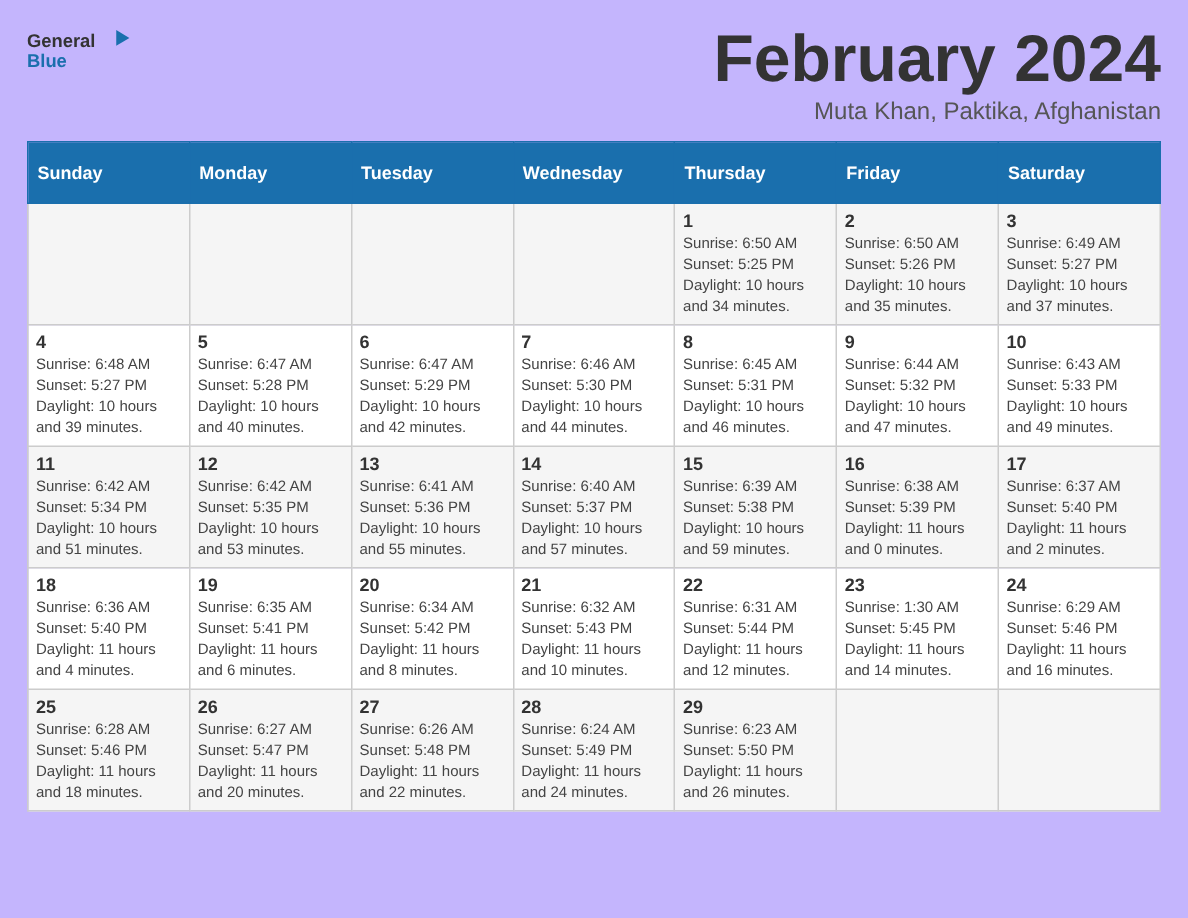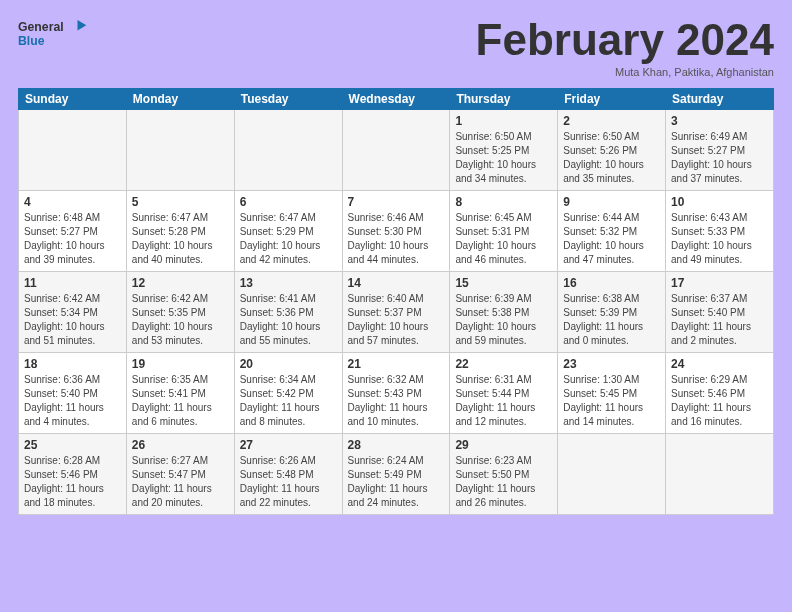--- a/index.html
+++ b/index.html
@@ -34,36 +34,36 @@
     .title-block {
       text-align: right;
     }
     .month-title {
       font-size: 44px;
       font-weight: bold;
       color: #333;
       line-height: 1.1;
     }
     .subtitle {
-      font-size: 11px;
+      font-size: 16px;
       color: #555;
       margin-top: 2px;
     }
     table {
       width: 100%;
       border-collapse: collapse;
       table-layout: fixed;
     }
     thead tr th {
       background-color: #1a6fad;
       color: #fff;
       text-align: left;
       font-size: 12px;
       font-weight: bold;
-      padding: 3px 6px;
+      padding: 13px 6px;
       border: 1px solid #1a6fad;
     }
     tbody tr td {
       vertical-align: top;
       border: 1px solid #ccc;
       padding: 4px 5px;
       font-size: 9.5px;
       color: #333;
       height: 80px;
       width: 113px;

